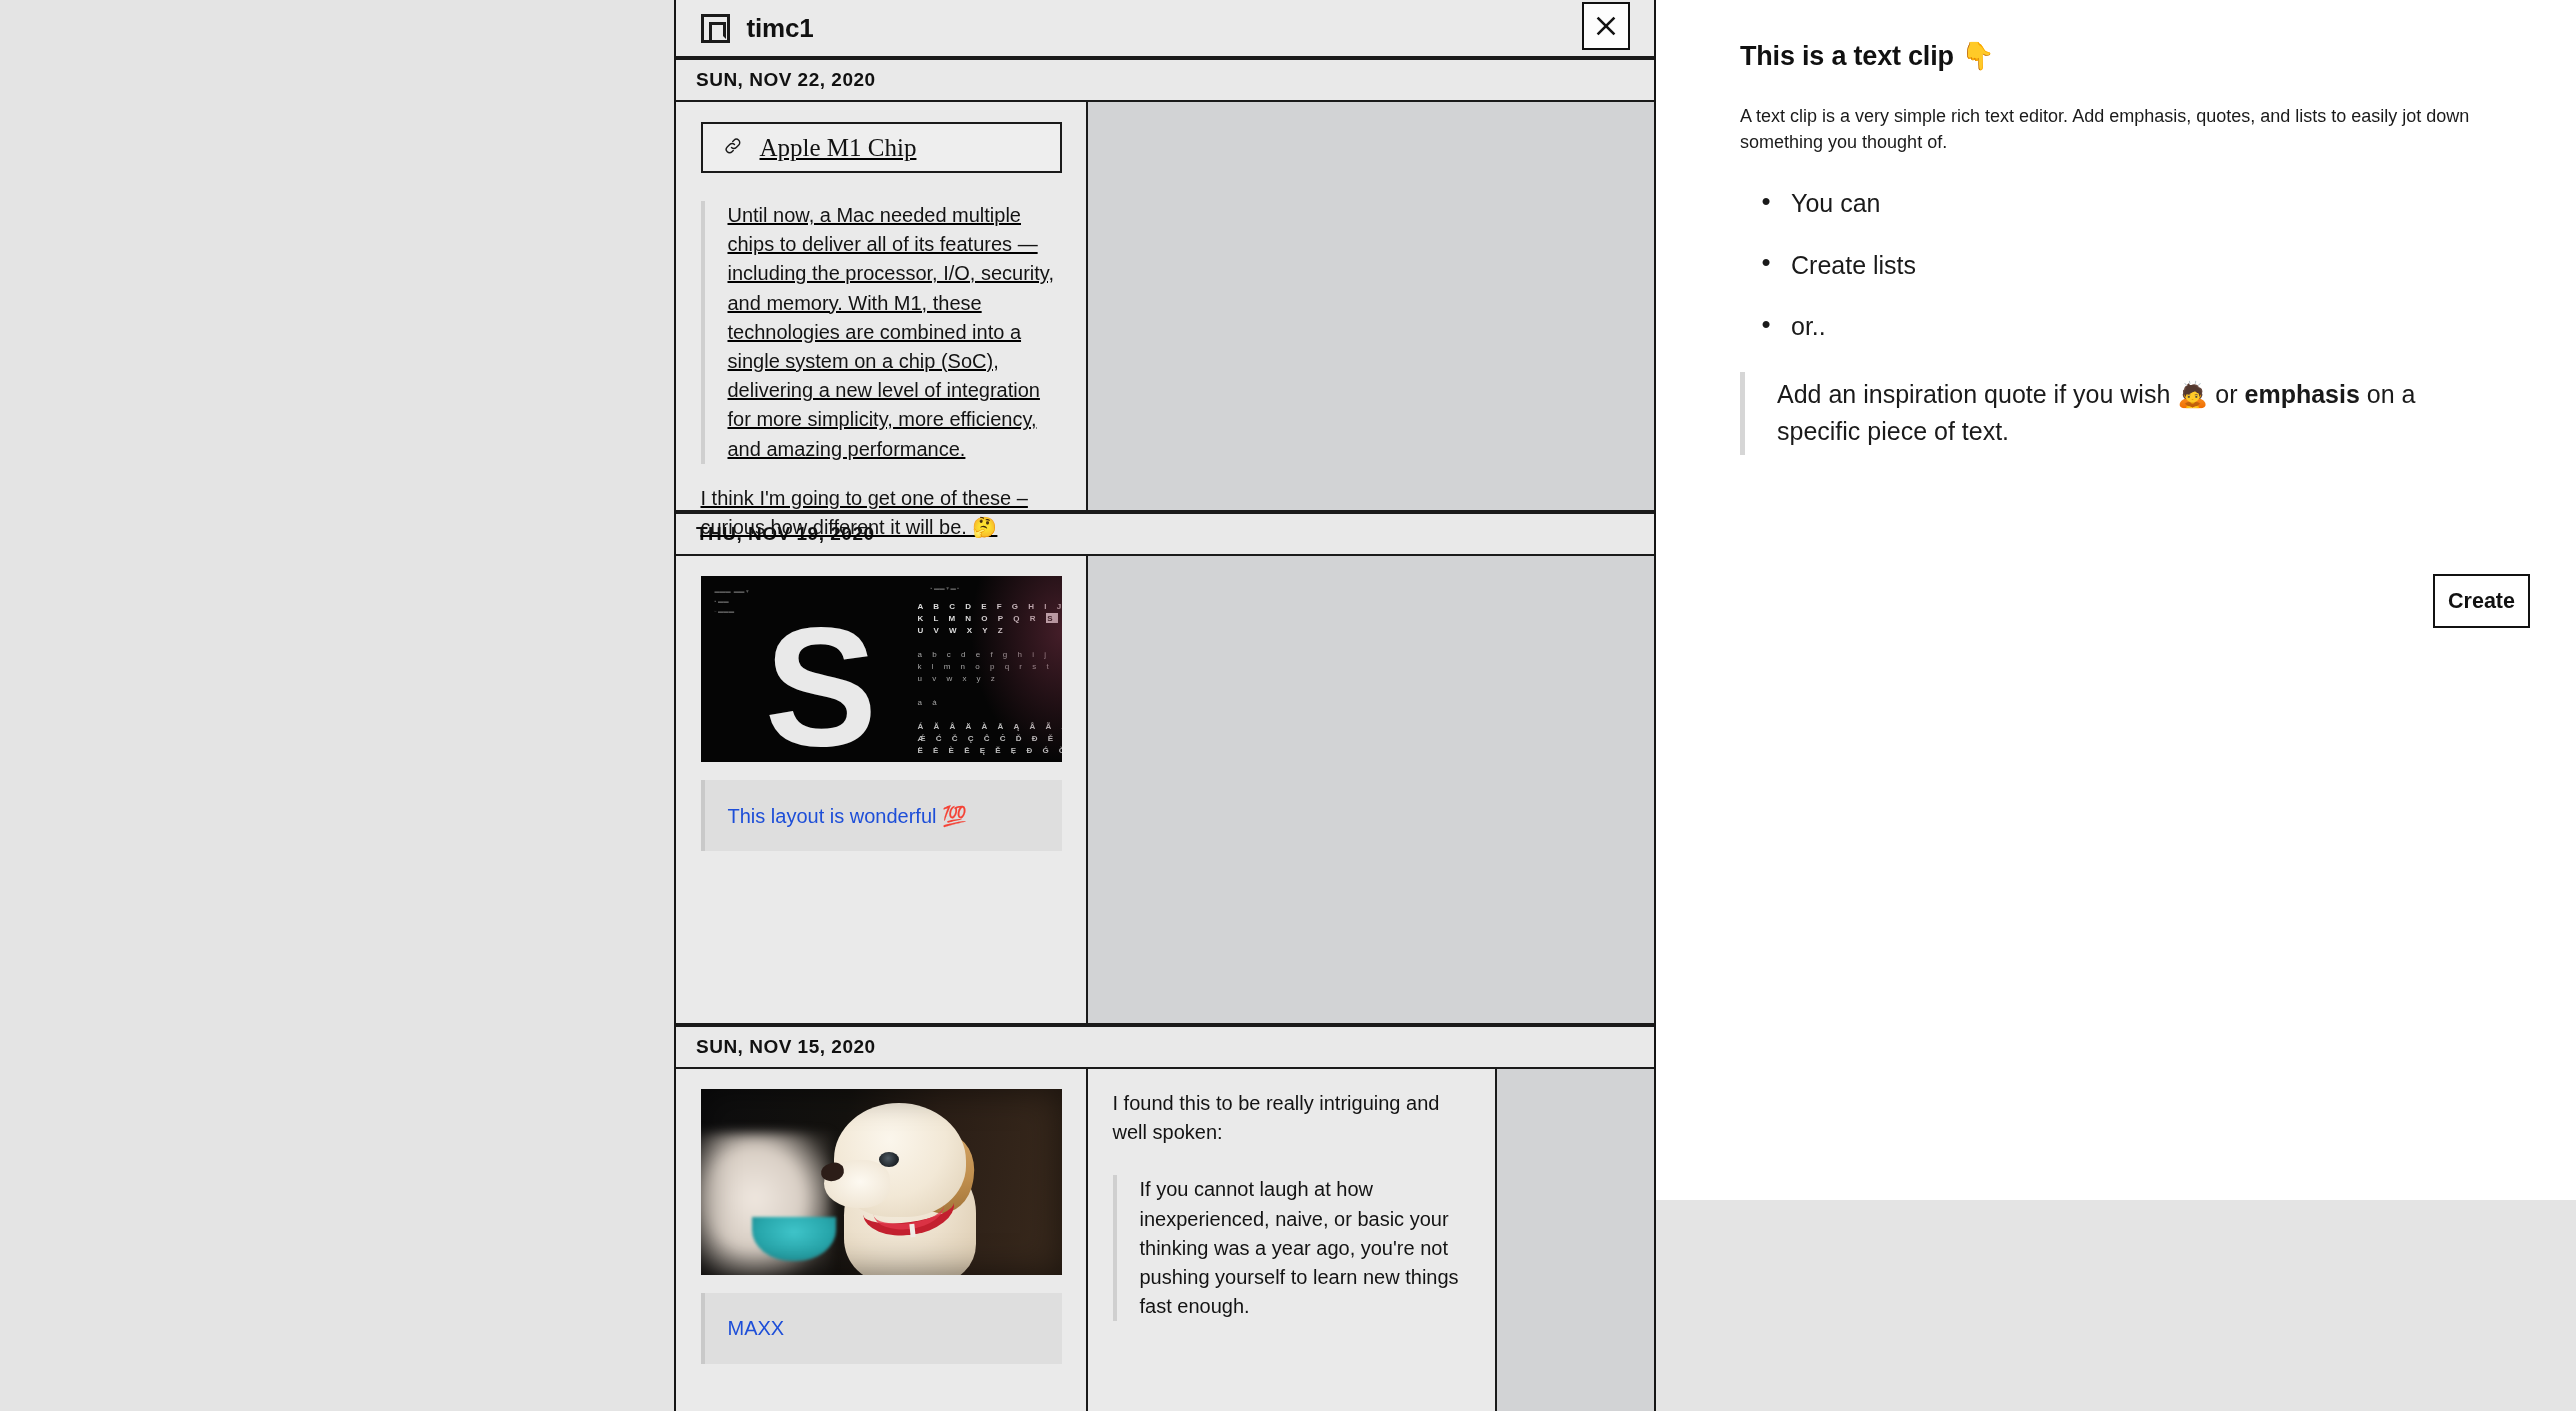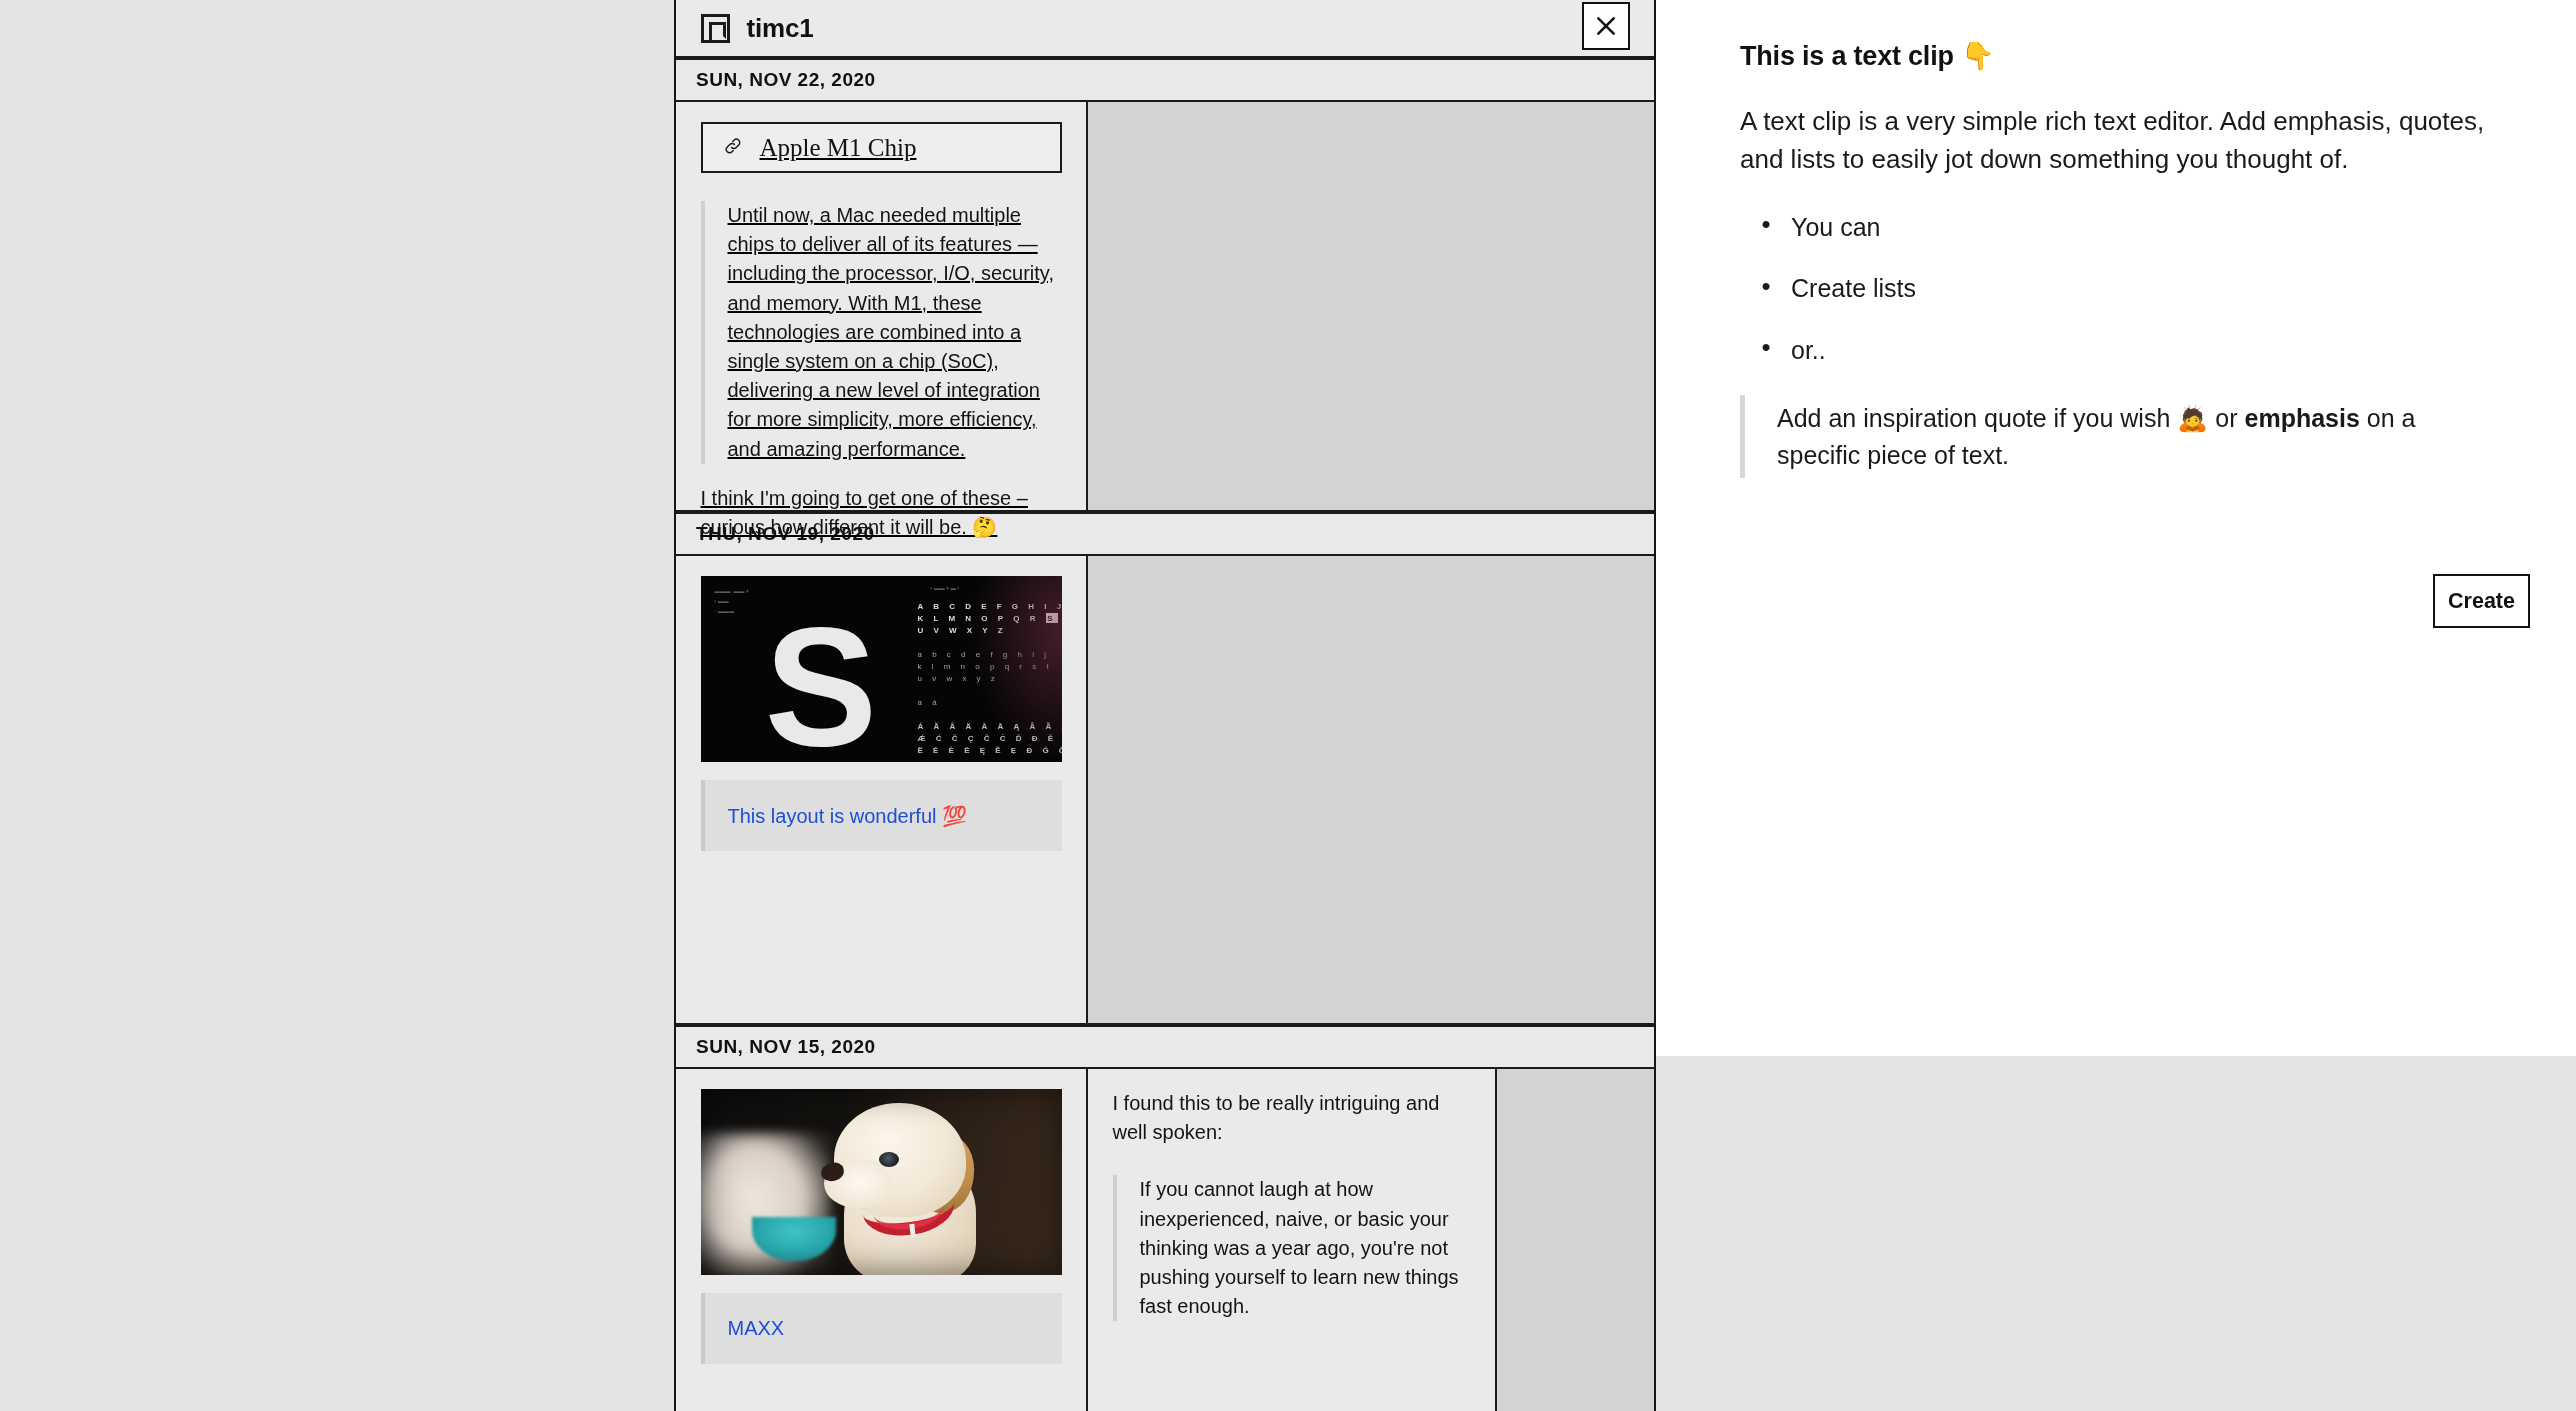--- a/index.html
+++ b/index.html
@@ -16,35 +16,35 @@
     position: relative;
     width: 2576px;
     height: 1412px;
     background: #e4e4e4;
   }
 
   
   #right-panel {
     position: absolute;
     left: 1656px; top: 0;
-    width: 920px; height: 1056px;
+    width: 920px; height: 1200px;
     background: #ffffff;
     padding: 40px 80px 0 84px;
   }
 
   .rp-title {
     font-size: 27px;
     font-weight: 700;
     color: #111;
     letter-spacing: -0.2px;
     margin-bottom: 29px;
     line-height: 1.25;
   }
   .rp-para {
-    font-size: 26px;
+    font-size: 18px;
     color: #1a1a1a;
     line-height: 1.46;
     margin-bottom: 32px;
   }
   .rp-list { list-style: none; margin: 0 0 29px 0; }
   .rp-list li {
     position: relative;
     font-size: 25px;
     color: #1a1a1a;
     line-height: 1.3;

